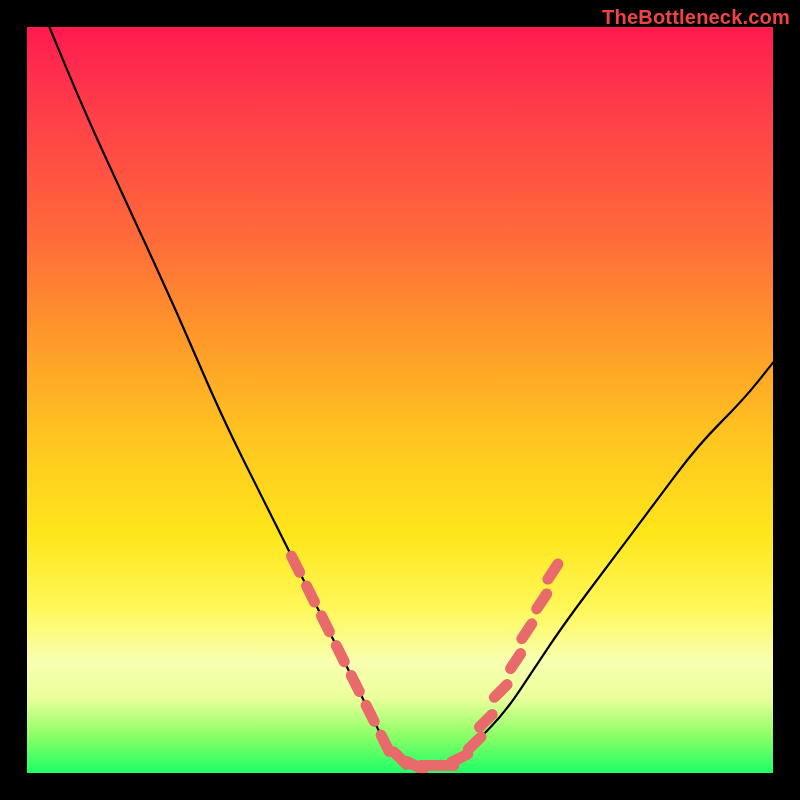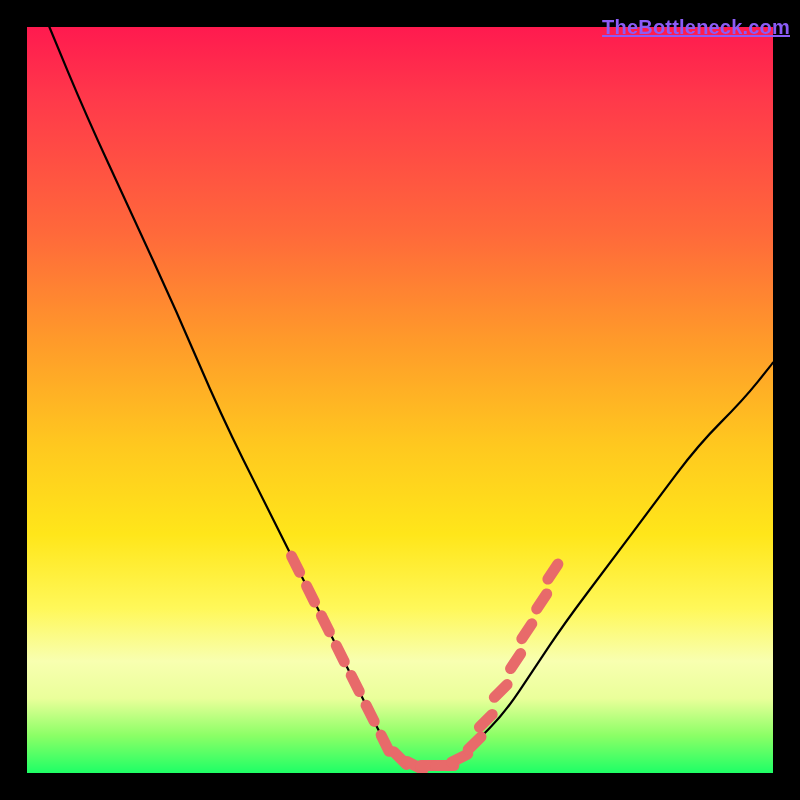--- a/index.html
+++ b/index.html
@@ -35,28 +35,27 @@
       #ffe61a 68%,
       #fff85a 78%,
       #f8ffb0 85%,
       #eaff9a 90%,
       #8bff66 95%,
       #1eff66 100%
     );
   }
   .watermark {
     position: absolute;
-    top: 16px;
+    top: 6px;
     right: 10px;
     font-family: Arial, Helvetica, sans-serif;
     font-size: 20px;
     font-weight: 600;
-    color: #8b5cf6;
+    color: #ef4444;
     letter-spacing: 0.2px;
-    text-decoration: underline;
   }
   svg.curves {
     position: absolute;
     left: 0;
     top: 0;
     width: 746px;
     height: 746px;
   }
 </style>
 </head>

